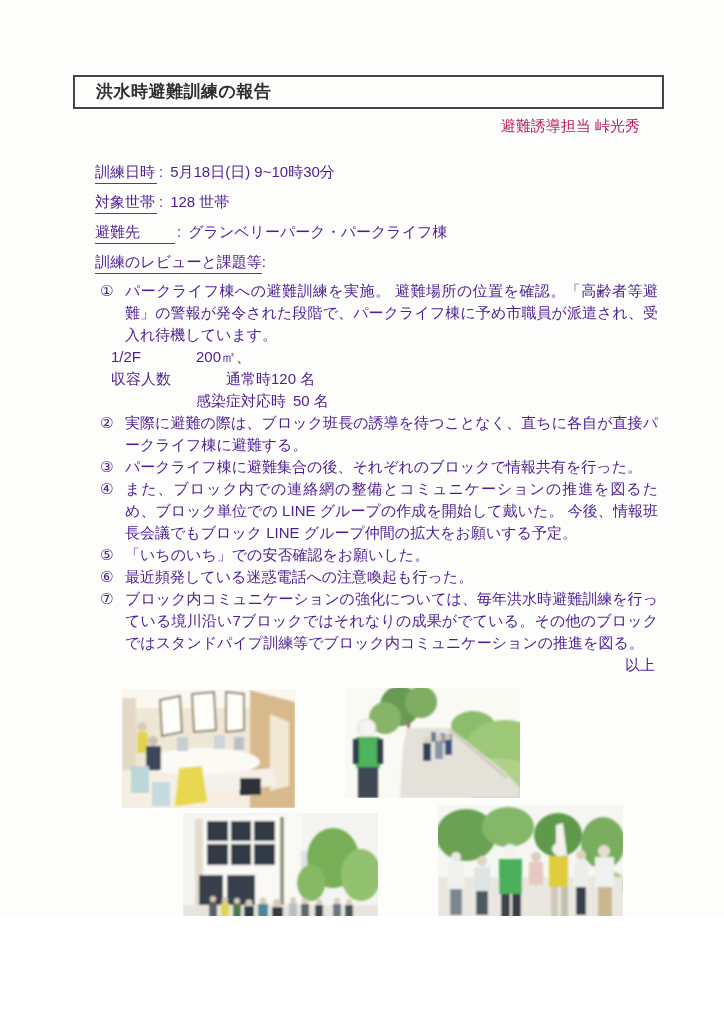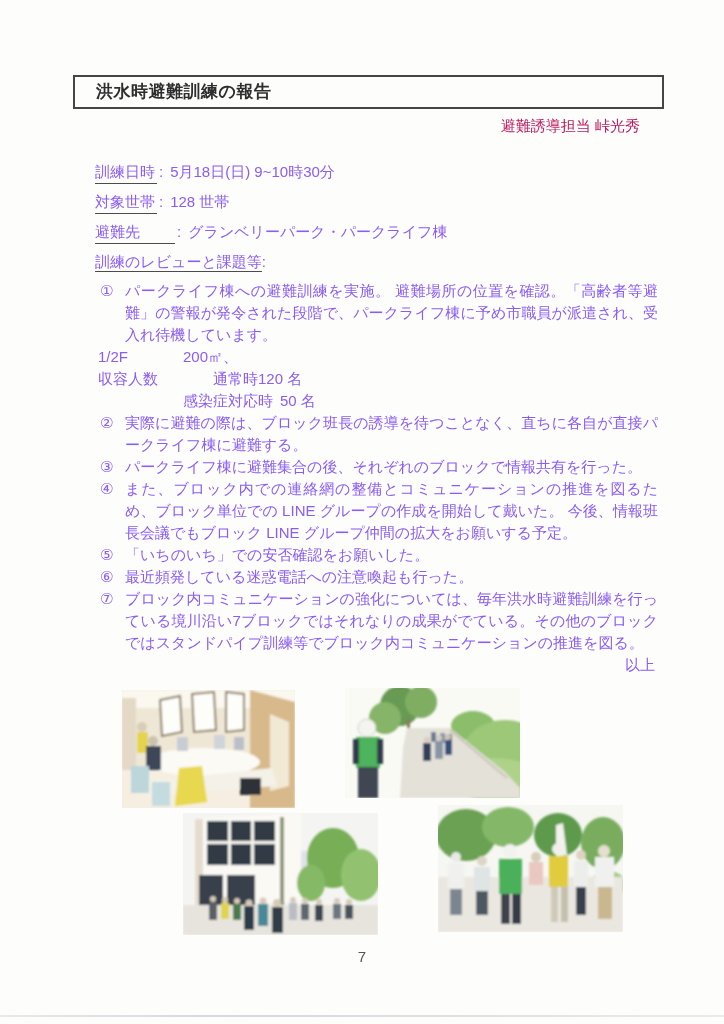--- a/index.html
+++ b/index.html
@@ -3,21 +3,21 @@
 <meta charset="utf-8">
 <style>
   * { margin:0; padding:0; box-sizing:border-box; }
   body {
     background:#ffffff;
     font-family:"Liberation Sans","DejaVu Sans",sans-serif;
     color:#3d3d3d;
   }
   .page {
     position:relative;
-    width:724px; height:1024px;
+    width:724px; height:916px;
     background:#fdfdfc;
     overflow:hidden;
   }
   
   .title-box {
     position:absolute; left:73px; top:75px;
     width:591px; height:34px;
     border:2px solid #454545;
     background:#fdfdfc;
   }
@@ -26,37 +26,37 @@
     line-height:30px; padding-left:21px;
     letter-spacing:0.5px;
   }
   .byline {
     position:absolute; top:117px; right:84px;
     font-size:15px; color:#be185d;
   }
   
   .content {
     position:absolute; left:95px; top:163px; width:563px;
-    font-size:15px; color:#8b5cf6;
+    font-size:15px; color:#4c1d95;
   }
   .meta-row { height:30px; white-space:nowrap; }
   .meta-label {
     display:inline-block; min-width:62px;
     border-bottom:1px solid #4c4c4c; padding-bottom:1px;
   }
   .meta-label.wide { min-width:80px; }
   .meta-colon { display:inline-block; margin:0 7px 0 2px; }
   .review-heading { height:27px; white-space:nowrap; }
   .review-heading .u {
-    border-bottom:1px solid #4c4c4c; padding-bottom:1px;
+    border-bottom:1px solid #4c4c4c; padding-bottom:1px;font-family:Liberation Mono, monospace;
   }
   .items { line-height:22px; }
   .item { position:relative; padding-left:30px; text-align:justify; }
   .item .marker { position:absolute; left:5px; top:0; }
-  .cap { margin-left:3px; line-height:22px; white-space:nowrap; }
+  .cap { margin-left:16px; line-height:22px; white-space:nowrap; }
   .cap .c1 { display:inline-block; width:85px; }
   .cap .c2 { display:inline-block; width:75px;text-align:right; }
   .cap .c2w { display:inline-block; width:97px; }
   .closing { text-align:right; padding-right:3px; line-height:22px; }
   
   .photo { position:absolute; display:block; }
   #photo1 { left:122px; top:690px; width:173px; height:118px; }
   #photo2 { left:345px; top:688px; width:175px; height:110px; }
   #photo3 { left:183px; top:813px; width:195px; height:122px; }
   #photo4 { left:438px; top:805px; width:185px; height:127px; }

